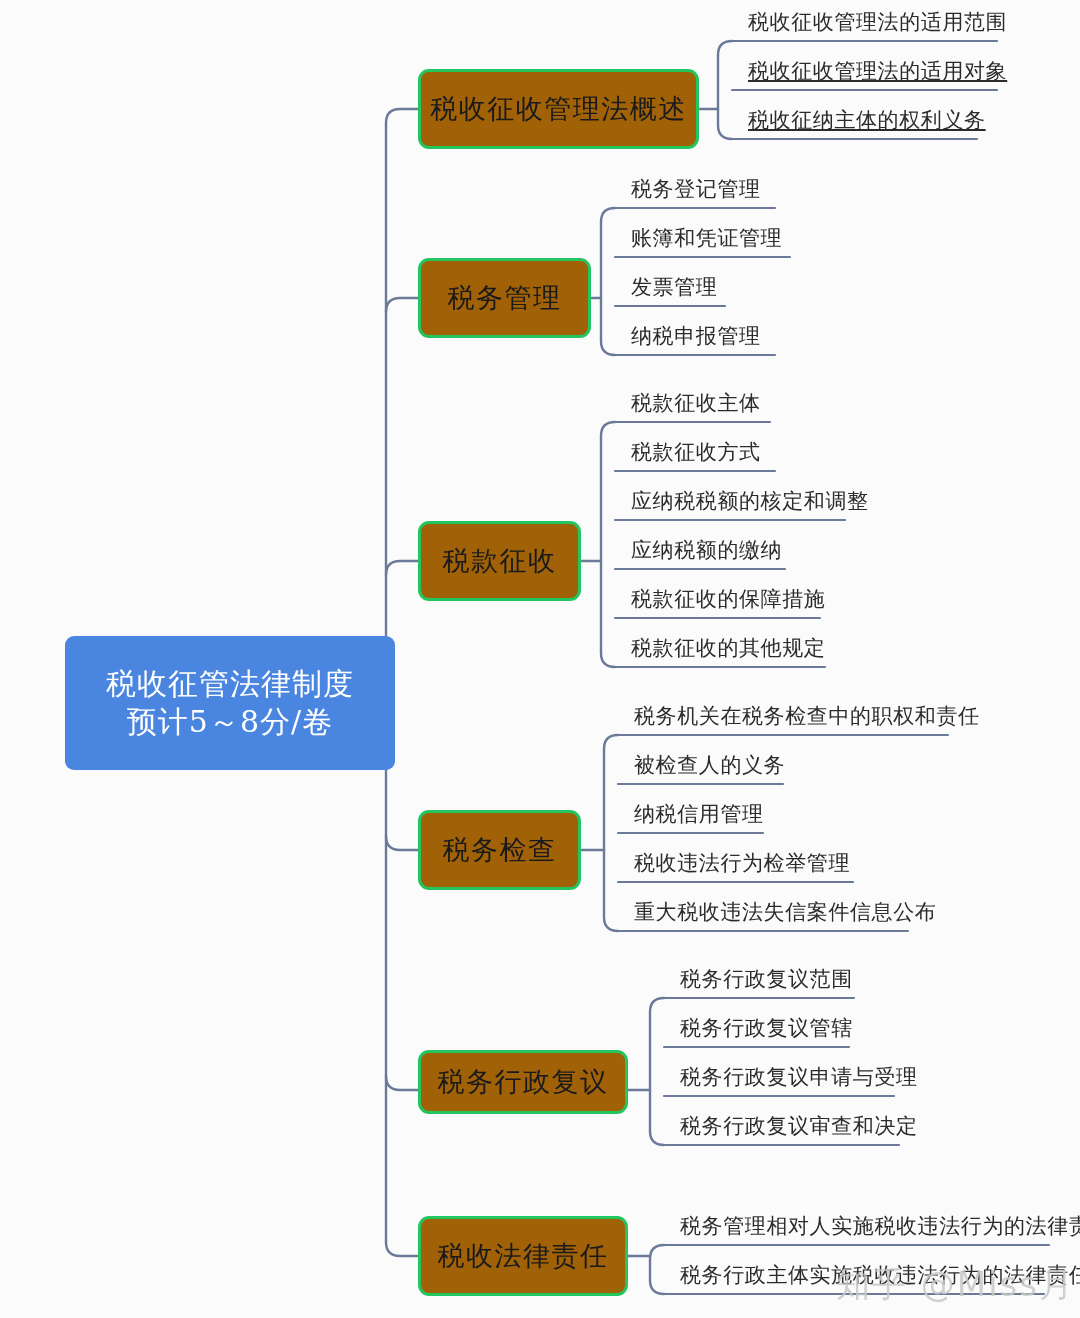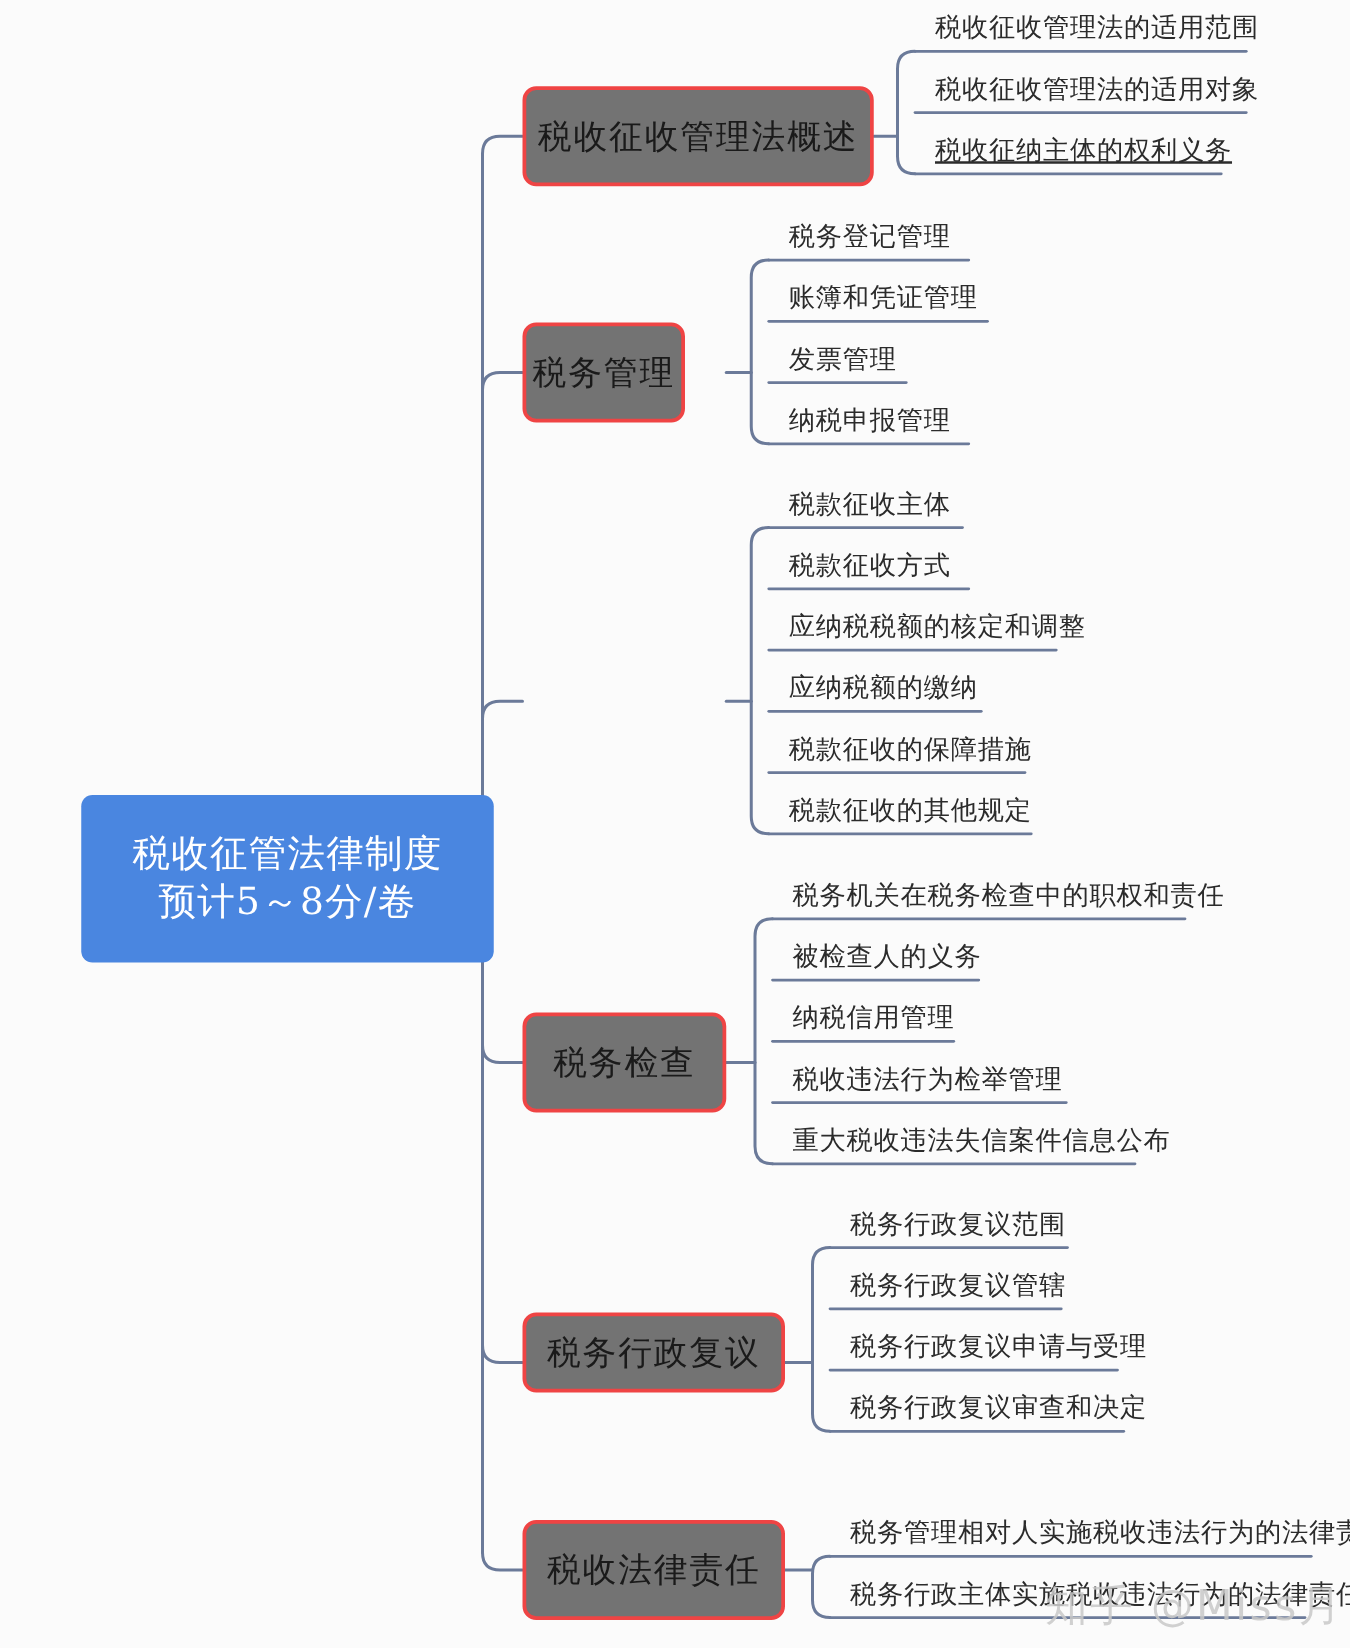--- a/index.html
+++ b/index.html
@@ -22,22 +22,22 @@
     align-items:center;justify-content:center;
     line-height:1.28;
     font-size:30px;
     letter-spacing:1px;
     text-align:center;
   }
   .root-line{display:block;white-space:nowrap;}
 
   .branch-node{
     position:absolute;
-    background:#737373;
-    border:3px solid #ef4444;
+    background:#a16207;
+    border:3px solid #22c55e;
     border-radius:11px;
     display:flex;align-items:center;justify-content:center;
     font-size:27px;
     color:#1a1a1a;
     letter-spacing:1.5px;
     box-sizing:border-box;
     white-space:nowrap;
   }
 
   .leaf-label{
@@ -111,32 +111,33 @@
       <path d="M 664 1294 L 1044 1294" fill="none" stroke="#6b7a99" stroke-width="2.2" stroke-linecap="round" stroke-linejoin="round"></path>
     </svg>
 
   <div class="root-node" style="left:25px;top:636px;width:330px;height:134px;margin-left:40px;">
     <span class="root-line">税收征管法律制度</span>
     <span class="root-line">预计5～8分/卷</span>
   </div>
 
   <div class="branch-node" style="left:418px;top:69px;width:281px;height:80px;">税收征收管理法概述</div>
 
-  <div class="branch-node" style="left:418px;top:258px;width:130px;height:80px;">税务管理</div>
+  <div class="branch-node" style="left:418px;top:258px;width:173px;height:80px;">税务管理</div>
 
+  <div class="branch-node" style="left:418px;top:521px;width:163px;height:80px;">税款征收</div>
 
   <div class="branch-node" style="left:418px;top:810px;width:163px;height:80px;">税务检查</div>
 
   <div class="branch-node" style="left:418px;top:1050px;width:210px;height:64px;">税务行政复议</div>
 
   <div class="branch-node" style="left:418px;top:1216px;width:210px;height:80px;">税收法律责任</div>
 
   <div id="leaves">
       <div class="leaf-label" style="left: 748px; top: 12px;">税收征收管理法的适用范围</div>
-      <div class="leaf-label" style="left: 748px; top: 61px;">税收征收管理法的适用对象</div>
+      <div class="leaf-label" style="left: 748px; top: 61px; text-decoration: underline;">税收征收管理法的适用对象</div>
       <div class="leaf-label" style="left: 748px; top: 110px; text-decoration: underline;">税收征纳主体的权利义务</div>
       <div class="leaf-label" style="left: 631px; top: 179px;">税务登记管理</div>
       <div class="leaf-label" style="left: 631px; top: 228px;">账簿和凭证管理</div>
       <div class="leaf-label" style="left: 631px; top: 277px;">发票管理</div>
       <div class="leaf-label" style="left: 631px; top: 326px;">纳税申报管理</div>
       <div class="leaf-label" style="left: 631px; top: 393px;">税款征收主体</div>
       <div class="leaf-label" style="left: 631px; top: 442px;">税款征收方式</div>
       <div class="leaf-label" style="left: 631px; top: 491px;">应纳税税额的核定和调整</div>
       <div class="leaf-label" style="left: 631px; top: 540px;">应纳税额的缴纳</div>
       <div class="leaf-label" style="left: 631px; top: 589px;">税款征收的保障措施</div>

